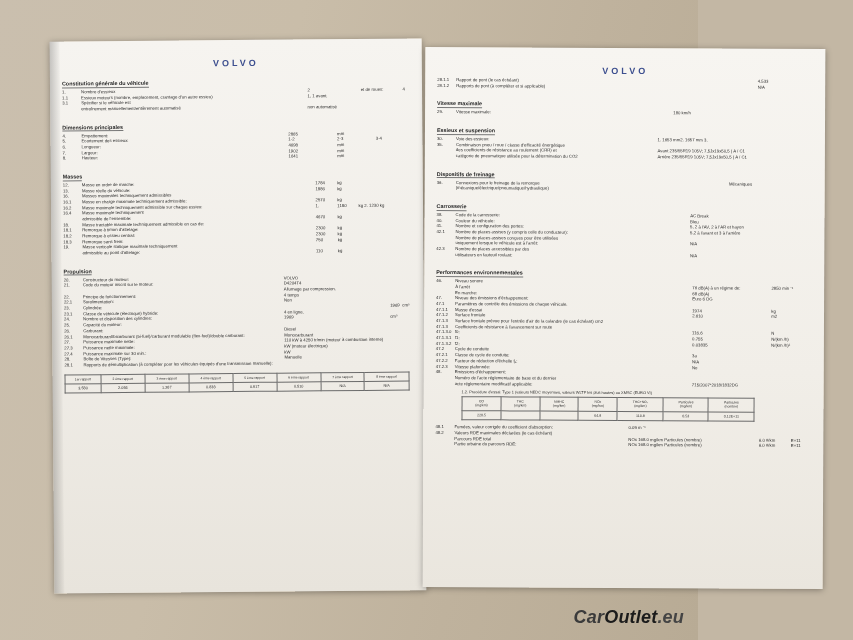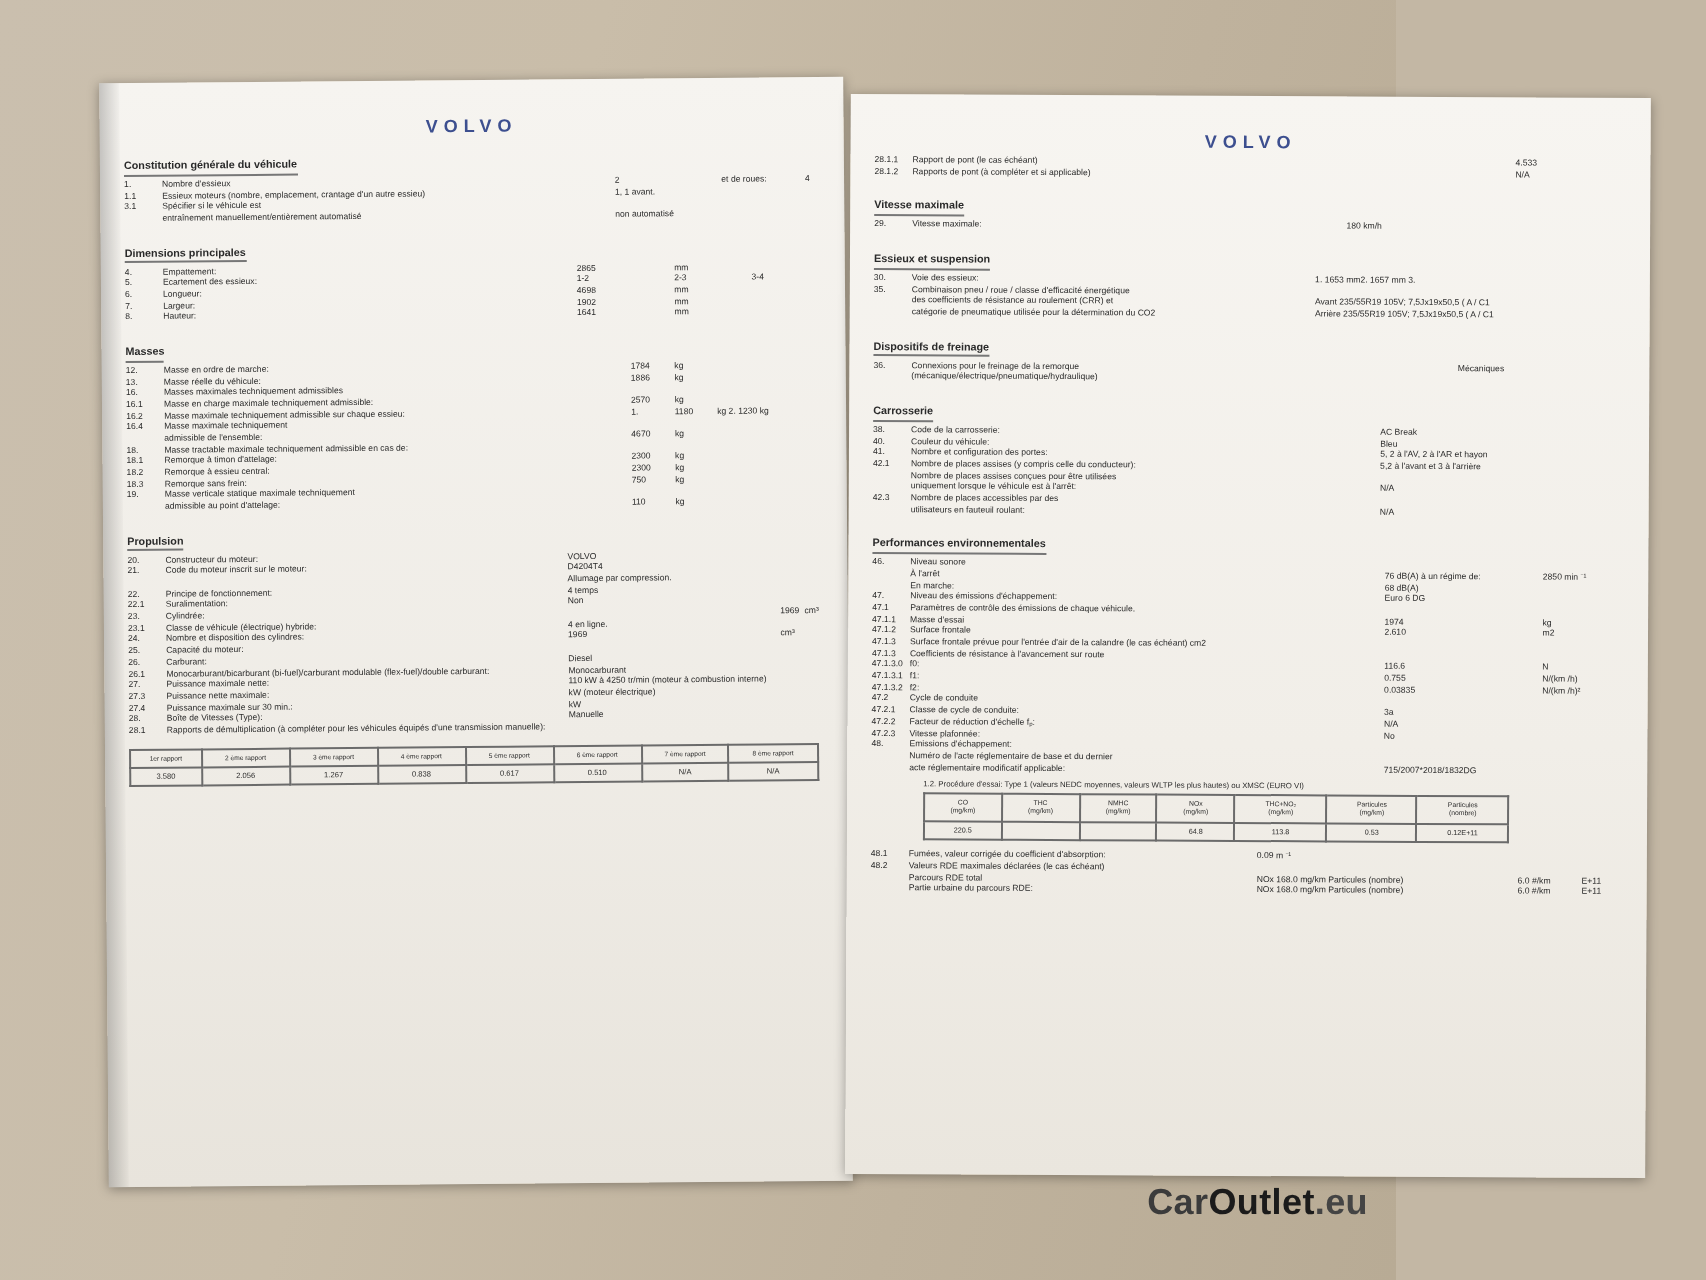--- a/index.html
+++ b/index.html
@@ -48,22 +48,22 @@
   .ratios td{border:.4px solid #6b6b6b;font-size:3.8px;text-align:center;
     padding:2px 1px;color:#2b2b2b;white-space:nowrap;}
   .ratios tr.head td{font-size:3.3px;}
   
   .emis{border-collapse:collapse;width:78%;margin:2px 0 0 26px;}
   .emis td{border:.4px solid #6b6b6b;font-size:3.6px;text-align:center;
     padding:2px 1px;color:#2b2b2b;line-height:1.25;}
   .emis tr.head td{font-size:3.4px;}
   .emis-cap{font-size:3.9px;margin-left:26px;color:#2b2b2b;}
   
-  #watermark{position:absolute;right:14px;bottom:28px;
-    font-size:18px;font-weight:bold;color:#3b3b3b;letter-spacing:.2px;}
+  #watermark{position:absolute;right:14px;bottom:12px;
+    font-size:18px;font-weight:bold;color:#3b3b3b;letter-spacing:.2px;font-style:italic;}
   #watermark .out{color:#1b1b1b;}
   #watermark .eu{color:#444;}
 </style>
 </head>
 <body>
 
 <div id="stage">
 
   <div class="sheet" id="sheet-left">
     <div class="fold"></div>

